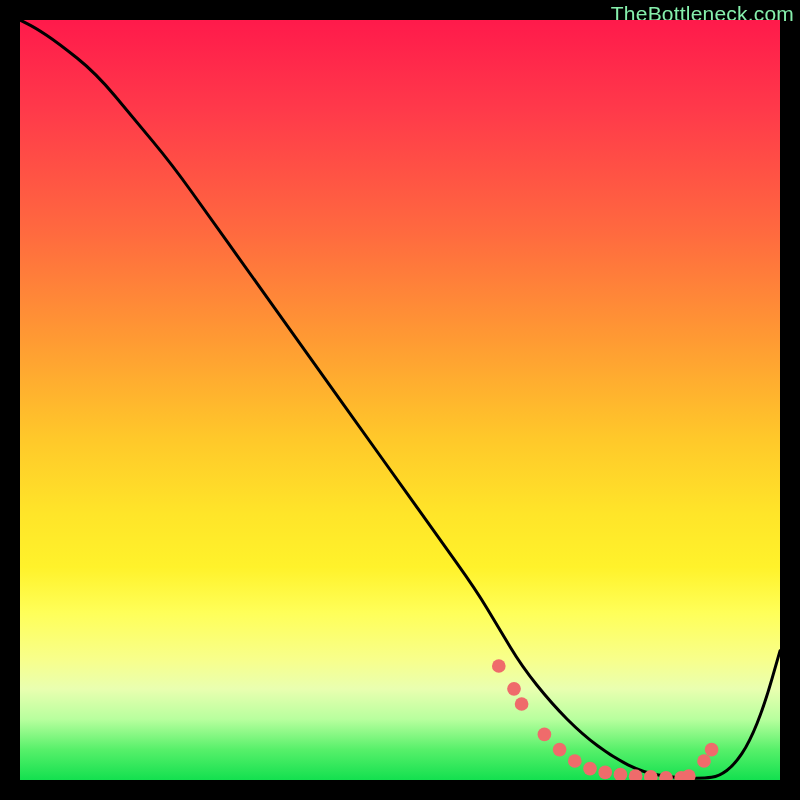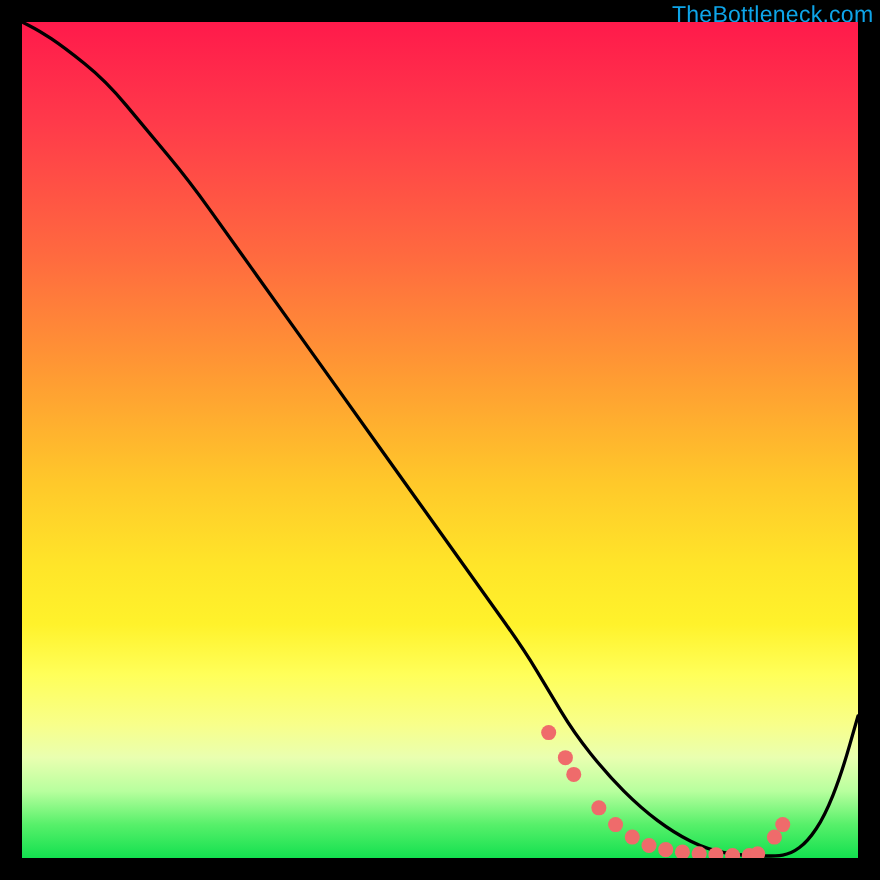--- a/index.html
+++ b/index.html
@@ -38,21 +38,21 @@
       #e9ffb0 88%,
       #b8ff9e 92%,
       #57f06a 96%,
       #13e04f 100%
     );
   }
   .watermark {
     position: absolute;
     top: 2px;
     right: 6px;
-    color: #0ea5e9;
+    color: #86efac;
     font-size: 21px;
     font-weight: 500;
     letter-spacing: 0.2px;
     user-select: none;
     pointer-events: none;
   }
   svg.overlay {
     position: absolute;
     left: 0;
     top: 0;

